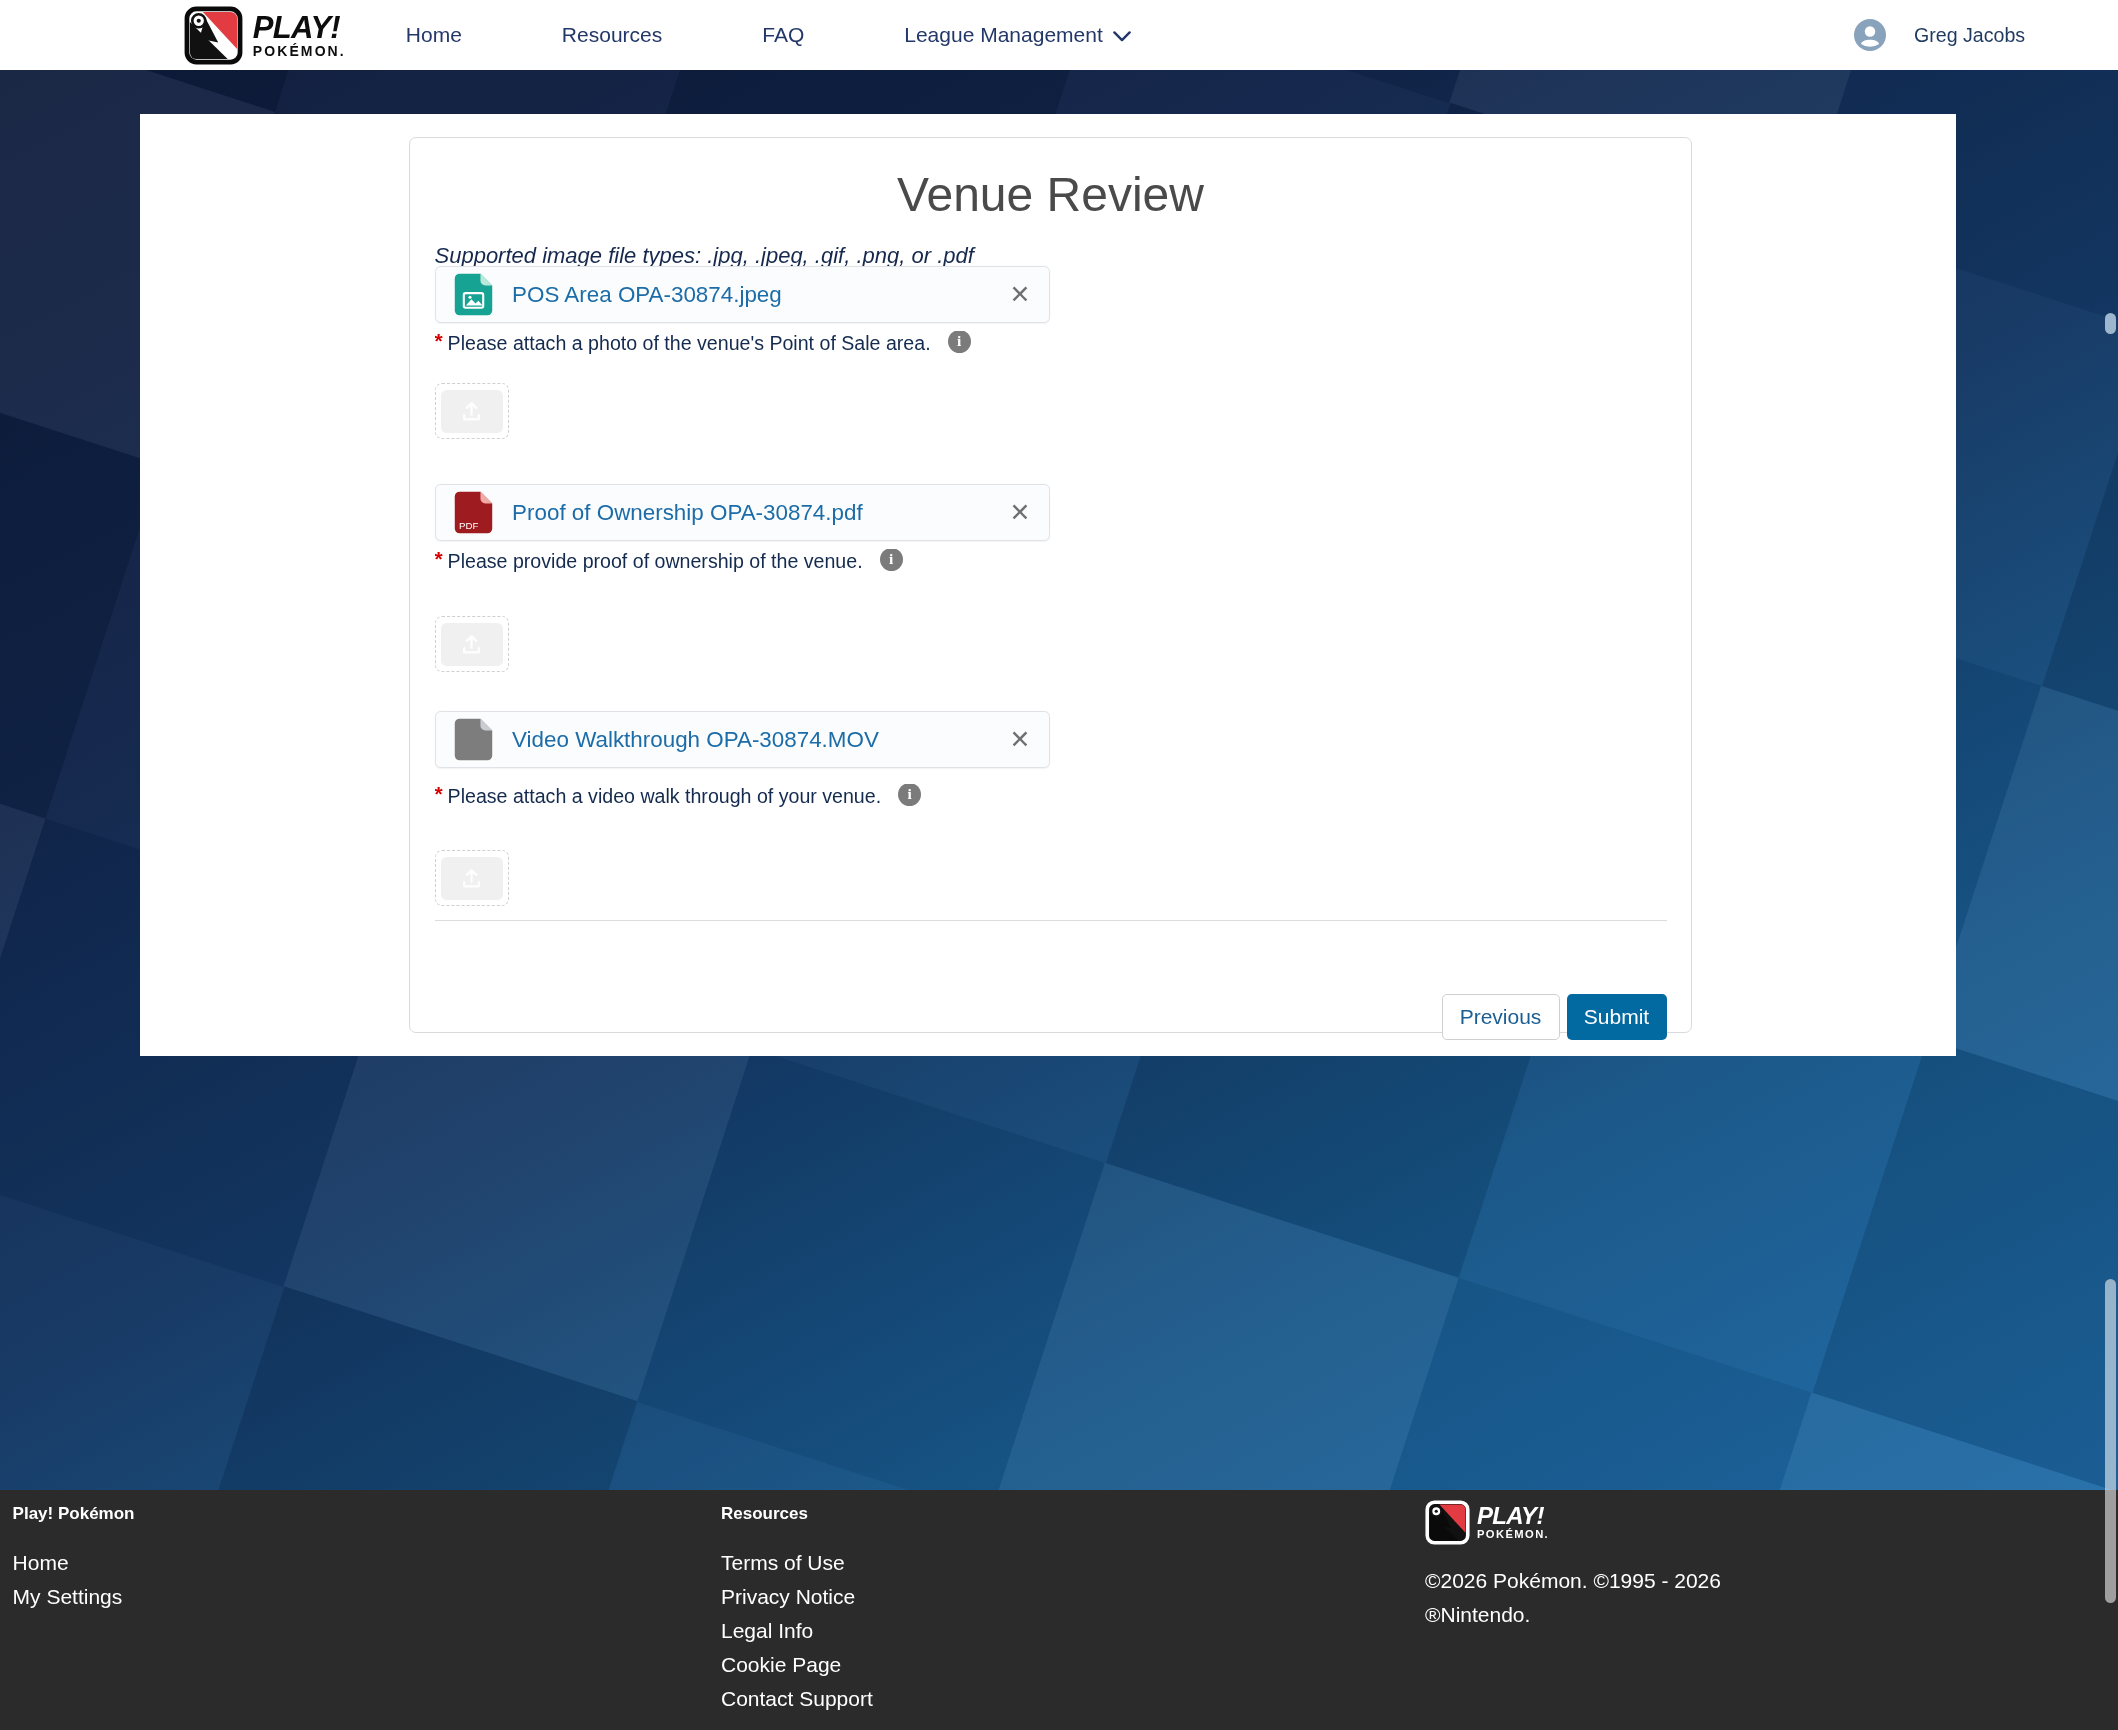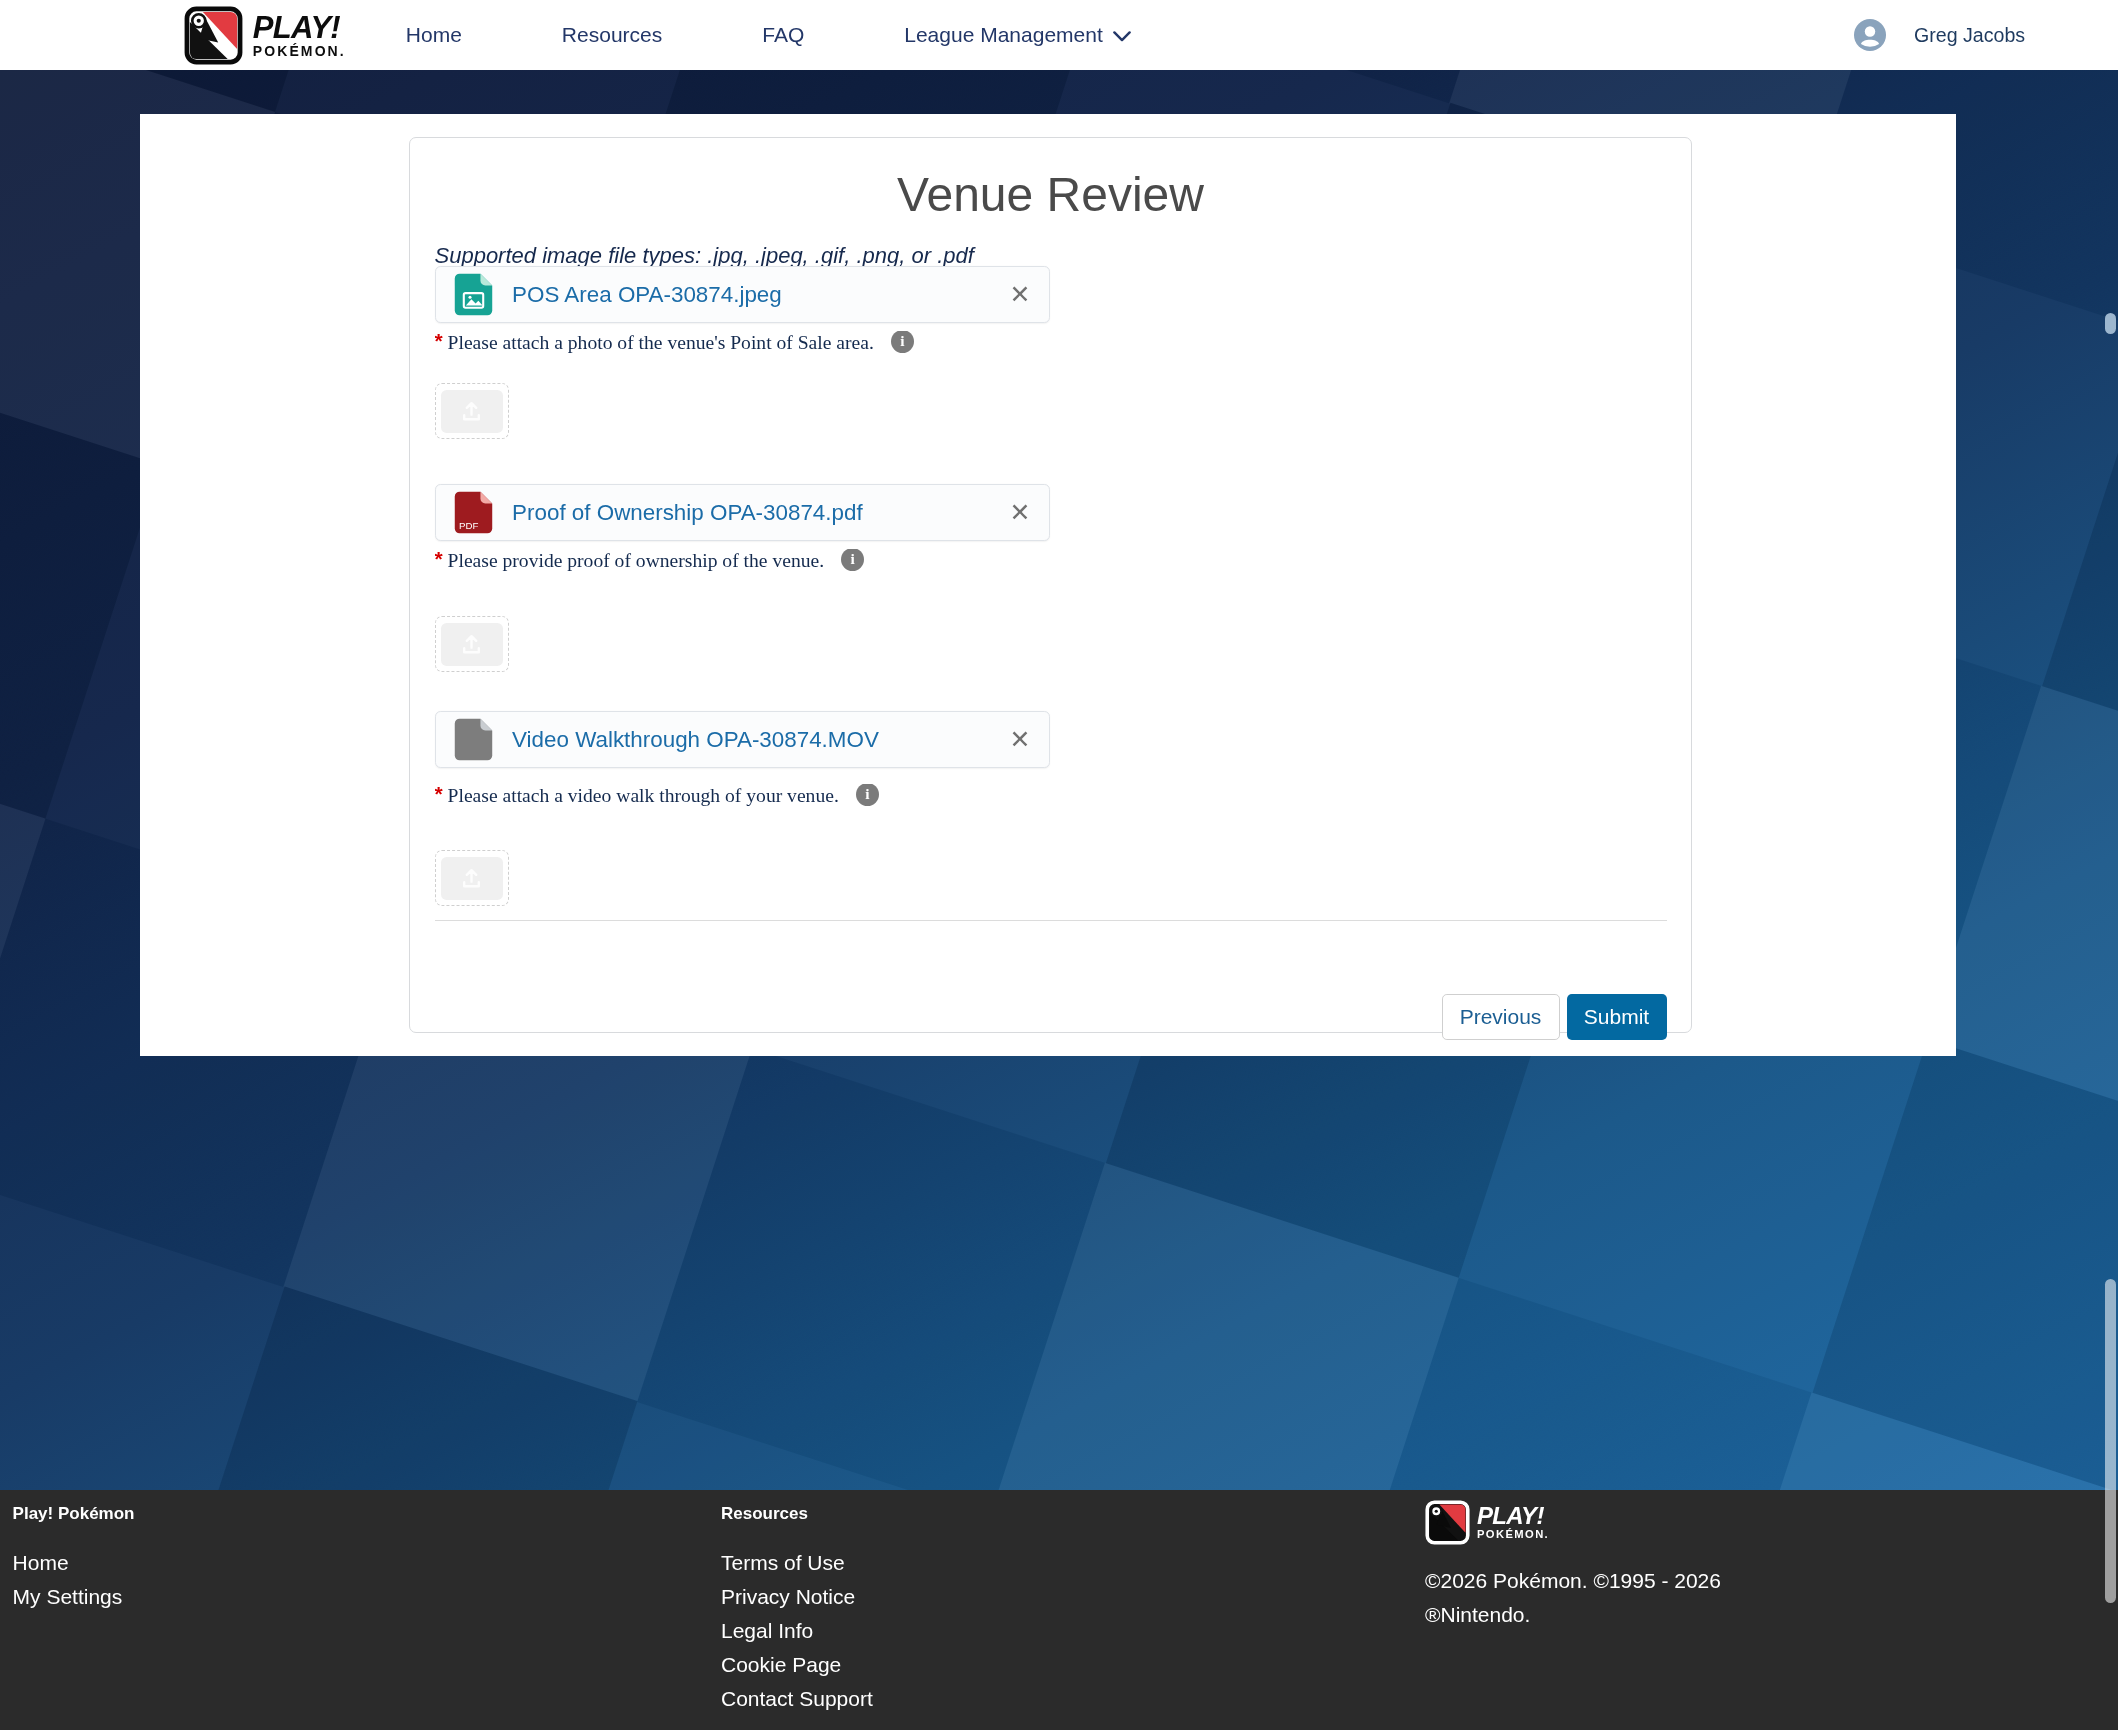--- a/index.html
+++ b/index.html
@@ -41,21 +41,21 @@
   .filebox { position:absolute; left:24.5px; width:615px; height:57px; background:#fbfcfd;
              border:0.7px solid #dfe3e8; border-radius:5.6px; box-shadow:0 0.7px 1.4px rgba(0,0,0,0.05);
              display:flex; align-items:center; padding:0 18px; z-index:2; }
   .filebox .ficon { width:39px; height:43px; flex:0 0 auto; }
   .fname { margin-left:19.6px; font-size:22.4px; color:#1b6ca8; cursor:pointer; }
   .fclose { margin-left:auto; font-size:25px; color:#707070; cursor:pointer; background:none; border:none;
             font-family:"Liberation Sans", sans-serif; line-height:1; }
 
   .lblrow { position:absolute; left:24.5px; display:flex; align-items:flex-start; height:24px; overflow:hidden; }
   .req { color:#d50000; font-size:21px; font-weight:bold; margin-right:4.9px; position:relative; top:-2.1px; }
-  .lbltext { font-size:19.6px; color:#142a4e; line-height:24px;font-family:Liberation Serif, serif; }
+  .lbltext { font-size:19.6px; color:#142a4e; line-height:24px; }
   .infoicon { width:23px; height:23px; border-radius:50%; background:#7b7b7b; color:#fff; margin-left:17px;
               display:flex; align-items:center; justify-content:center; font-size:15.4px; font-weight:bold;
               font-family:"Liberation Serif", serif; flex:0 0 auto; position:relative; top:-1.4px; }
 
   .upzone { position:absolute; left:24.5px; width:74px; height:56px; border:1.4px dashed #cfcfcf; border-radius:7px;
             display:flex; align-items:center; justify-content:center; cursor:pointer; }
   .upbtn { width:62px; height:43px; background:#f0f0f0; border-radius:5.6px; display:flex; align-items:center;
            justify-content:center; }
   .upbtn svg { width:25px; height:25px; }
 

